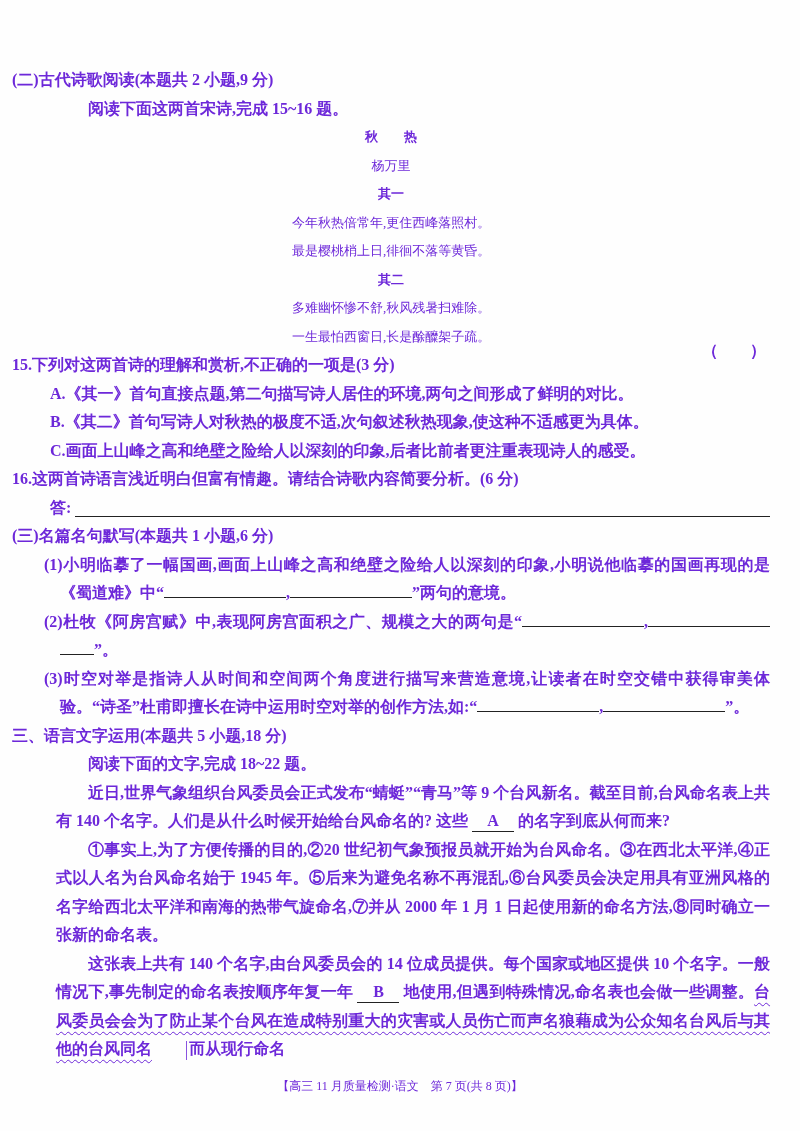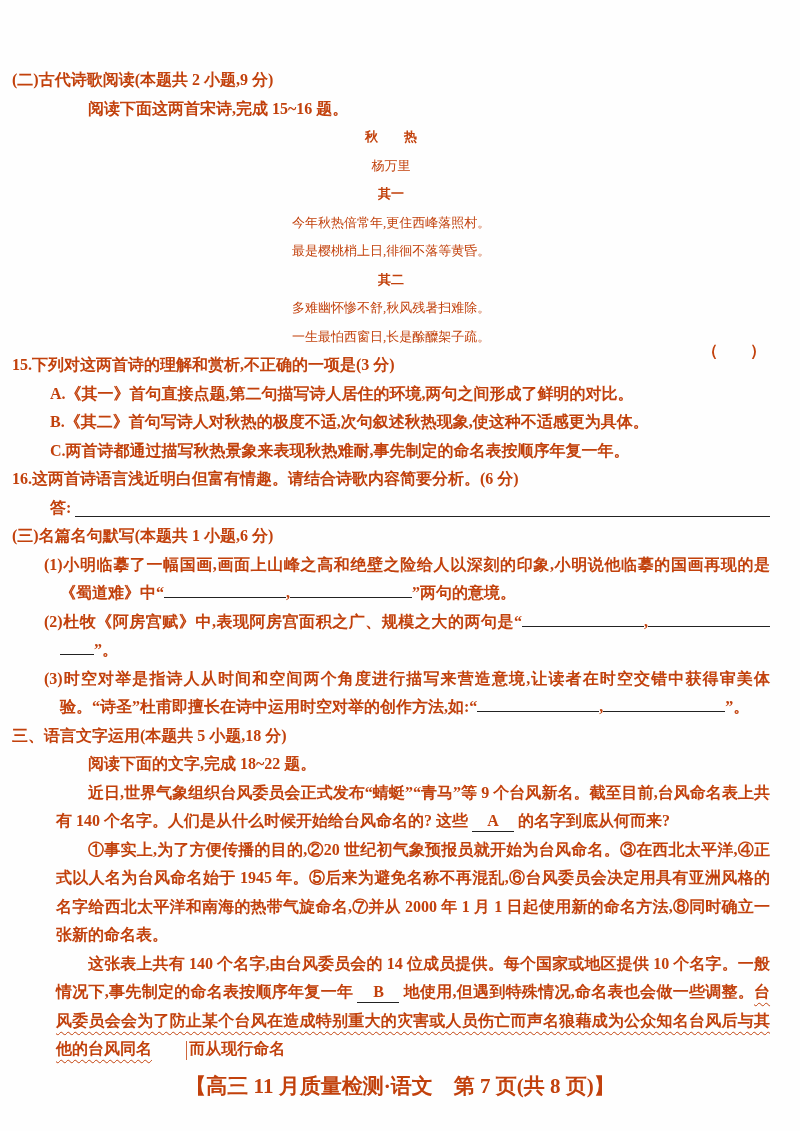--- a/index.html
+++ b/index.html
@@ -1,20 +1,20 @@
 <!DOCTYPE html>
 <html><head>
 <meta charset="utf-8">
 <style>
   html,body{margin:0;padding:0;background:#e8e8e8;}
   .page{
     width:800px;height:1131px;background:#fefefe;position:relative;
     margin:0 auto;overflow:hidden;
     font-family:"Liberation Serif","DejaVu Serif",serif;
-    color:#c2410c;font-size:16px;line-height:28.5px;font-weight:700;
+    color:#6d28d9;font-size:16px;line-height:28.5px;font-weight:700;
   }
   .content{padding:66px 30px 0 12px;text-align:justify;}
   p{margin:0;padding:0;}
   .p2{text-indent:2em;margin-left:44px;}
   .center{text-align:center;}
   .poem{font-weight:400;font-size:13px;}
   .poem-title{font-weight:700;}
   .poem-sub{font-weight:700;}
   .opt{margin-left:38px;}
   .item{margin-left:48px;text-indent:-16px;}
@@ -25,21 +25,21 @@
   .bl{display:inline-block;border-bottom:1.5px solid #222;height:14px;
       vertical-align:baseline;text-indent:0;}
   .bl-long{width:122px;}
   .bl-short{width:34px;}
   .ublank{display:inline-block;min-width:42px;border-bottom:1.5px solid #222;
       text-align:center;text-indent:0;line-height:20px;}
   .wavy{text-decoration:underline;text-decoration-style:wavy;
       text-decoration-thickness:1px;text-underline-offset:5px;}
   .vmark{display:inline-block;font-weight:400;transform:scaleY(1.3);margin:0 1px;}
   .footer{position:absolute;left:0;top:1072px;width:100%;text-align:center;
-      font-weight:700;font-size:21px;}
+      font-weight:400;font-size:12px;}
 </style>
 </head>
 <body>
 
 <div class="page">
   <div class="content">
 
     <p>(二)古代诗歌阅读(本题共 2 小题,9 分)</p>
     <p class="p2">阅读下面这两首宋诗,完成 15~16 题。</p>
 
@@ -51,21 +51,21 @@
     <p class="center poem poem-sub">其二</p>
     <p class="center poem">多难幽怀惨不舒,秋风残暑扫难除。</p>
     <p class="center poem">一生最怕西窗日,长是酴醾架子疏。</p>
 
     <p class="stem">
       <span>15.下列对这两首诗的理解和赏析,不正确的一项是(3 分)</span>
       <span class="bracket">（　　）</span>
     </p>
     <p class="opt">A.《其一》首句直接点题,第二句描写诗人居住的环境,两句之间形成了鲜明的对比。</p>
     <p class="opt">B.《其二》首句写诗人对秋热的极度不适,次句叙述秋热现象,使这种不适感更为具体。</p>
-    <p class="opt">C.两首诗都通过描写秋热景象来表现秋热难耐,事先制定的命名表按顺序年复一年。</p>
+    <p class="opt">C.画面上山峰之高和绝壁之险给人以深刻的印象,后者比前者更注重表现诗人的感受。</p>
 
     <p>16.这两首诗语言浅近明白但富有情趣。请结合诗歌内容简要分析。(6 分)</p>
     <div class="ans-row">
       <span>答:</span>
       <span class="ans-fill"></span>
     </div>
 
     <p>(三)名篇名句默写(本题共 1 小题,6 分)</p>
 
     <p class="item">

